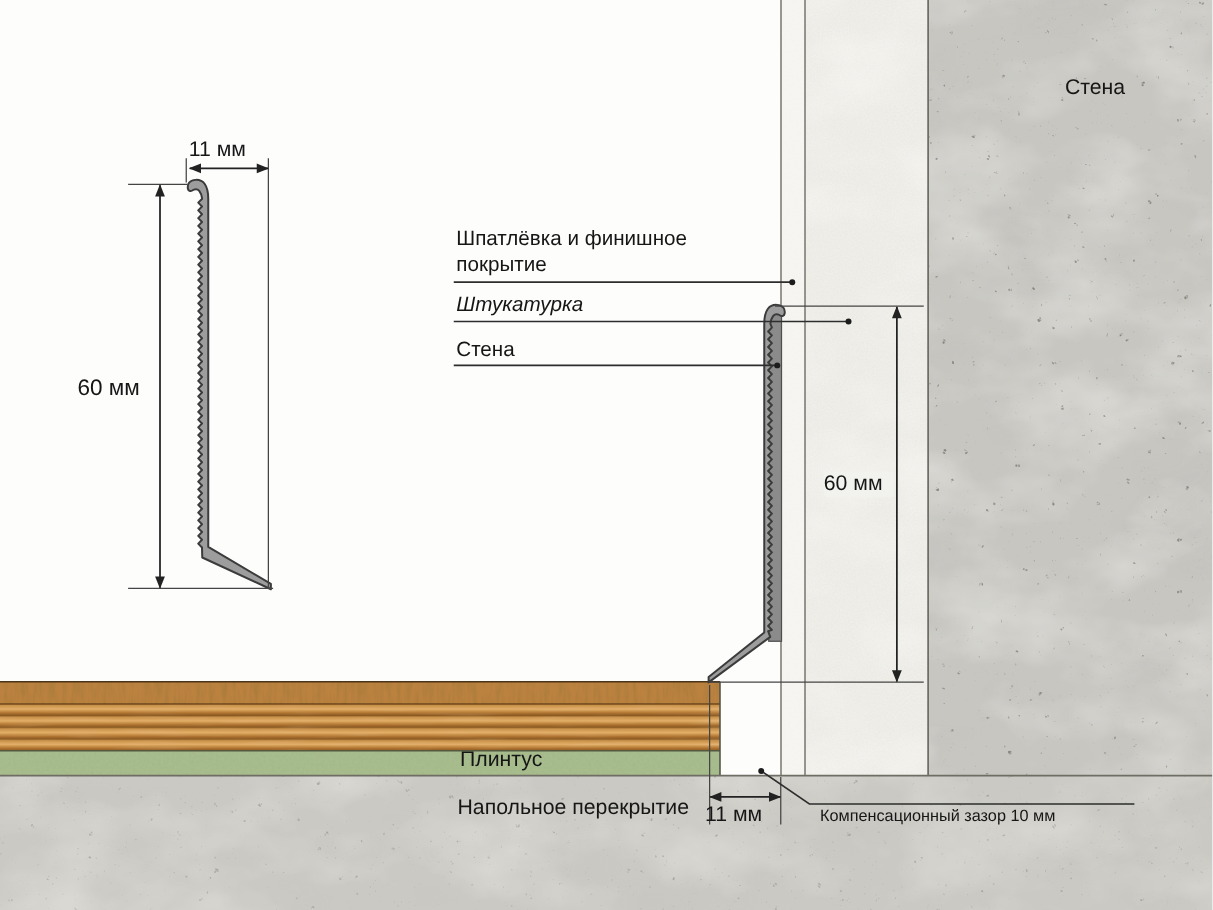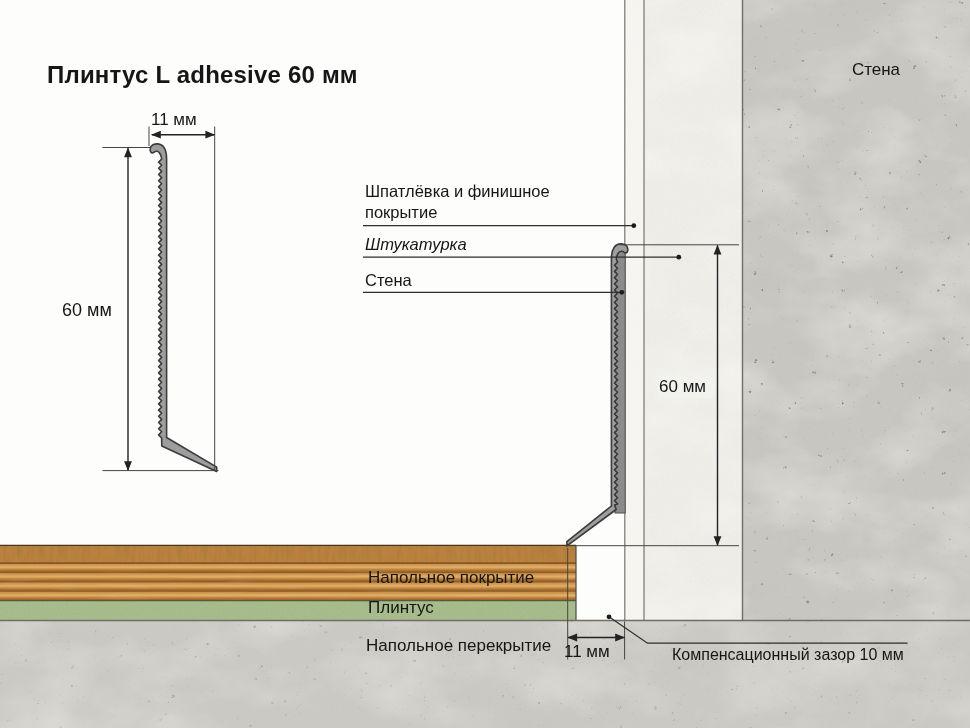--- a/index.html
+++ b/index.html
@@ -19,21 +19,21 @@
   .dim-11-bottom{left:564px;top:642px;width:62px;}
   .callout{font-size:16.5px;}
   .callout-putty{left:365px;top:181px;width:190px;line-height:21px;}
   .callout-plaster{left:365px;top:234px;font-style:italic;}
   .callout-glue{left:365px;top:270px;}
   .wall-label{left:845px;top:60px;width:62px;text-align:center;font-size:17px;}
   .floor-label{font-size:17px;}
   .lab-floor{left:368px;top:568px;}
   .lab-underlay{left:368px;top:598px;}
   .lab-slab{left:366px;top:636px;}
-  .lab-gap{left:672px;top:645px;font-size:16px;}
+  .lab-gap{left:656px;top:645px;font-size:13px;}
 </style>
 </head>
 <body>
 
 <div class="stage">
 
 <svg class="scene" width="970" height="728" viewBox="0 0 970 728">
   <defs>
     <marker id="ah" viewBox="0 0 10 10" refX="9.2" refY="5" markerWidth="8.5" markerHeight="7" orient="auto-start-reverse">
       <path d="M0 1 L10 5 L0 9 Z" fill="#222"></path>
@@ -162,31 +162,29 @@
     <polyline points="609,616.8 647.5,643.2 907.5,643.2"></polyline>
   </g>
   <g fill="#1c1c1c">
     <circle cx="633.8" cy="225.7" r="2.4"></circle>
     <circle cx="678.8" cy="257.2" r="2.4"></circle>
     <circle cx="621.8" cy="292.3" r="2.4"></circle>
     <circle cx="609" cy="616.8" r="2.4"></circle>
   </g>
 </svg>
 
-<div class="lbl title">Плинтус L adhesive 60 мм</div>
 
 <div class="lbl dim dim-11-top">11 мм</div>
 <div class="lbl dim dim-60-left">60 мм</div>
 <div class="lbl dim dim-60-right">60 мм</div>
 <div class="lbl dim dim-11-bottom">11 мм</div>
 
 <div class="lbl callout wrap callout-putty">Шпатлёвка и финишное покрытие</div>
 <div class="lbl callout callout-plaster">Штукатурка</div>
 <div class="lbl callout callout-glue">Стена</div>
 
 <div class="lbl wall-label">Стена</div>
 
-<div class="lbl floor-label lab-floor">Напольное покрытие</div>
 <div class="lbl floor-label lab-underlay">Плинтус</div>
 <div class="lbl floor-label lab-slab">Напольное перекрытие</div>
 <div class="lbl lab-gap">Компенсационный зазор 10 мм</div>
 
 </div>
 
 </body></html>

